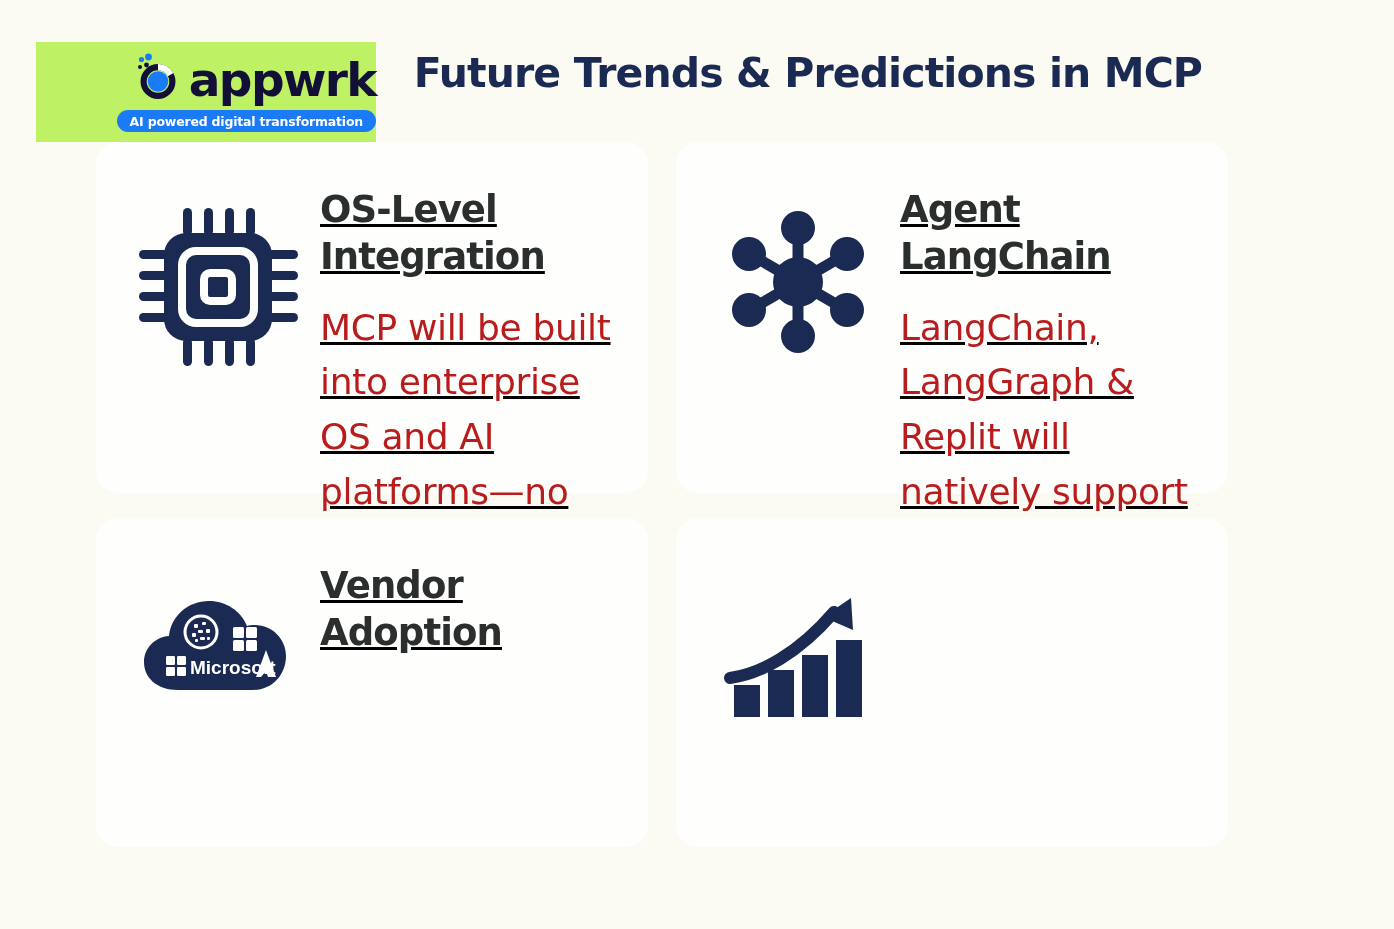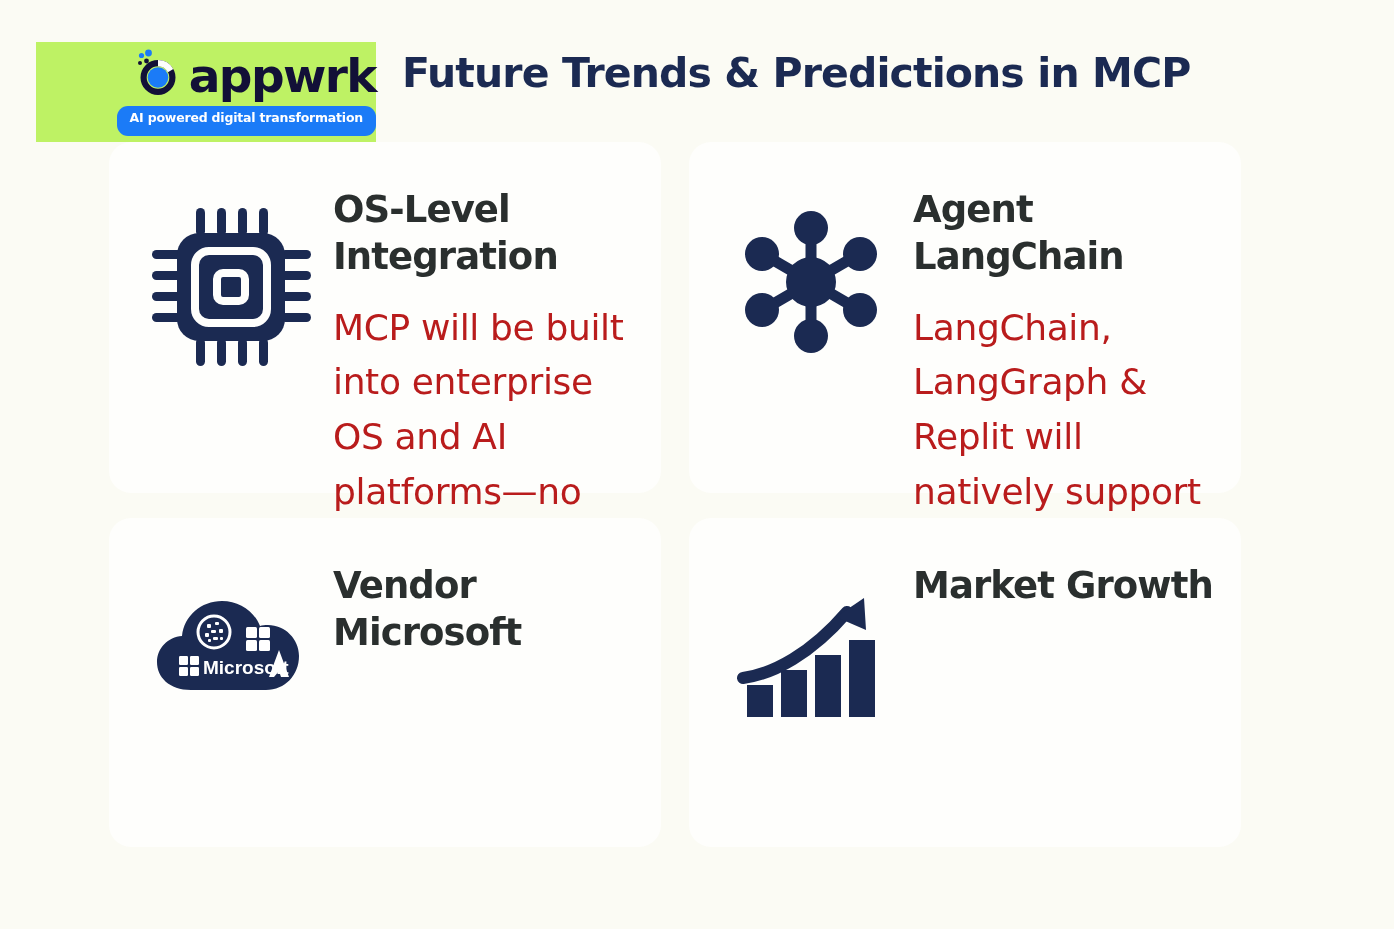--- a/index.html
+++ b/index.html
@@ -55,49 +55,50 @@
     line-height: 1;
     font-family: "DejaVu Sans", sans-serif;
   }
 
   .logo-tagline {
     background: #1b7bf7;
     color: #ffffff;
     font-size: 12.5px;
     font-weight: 700;
     letter-spacing: -0.2px;
-    padding: 4px 13px 11px;
+    padding: 4px 13px 3px;
     border-radius: 11px;
     white-space: nowrap;
     font-family: "DejaVu Sans", sans-serif;
   }
 
   .page-title {
     position: absolute;
     left: 402px;
     top: 49px;
     width: 800px;
-    text-align: left;
+    text-align: right;
     font-size: 41px;
     font-weight: 700;
     color: #1b2a52;
     letter-spacing: -0.9px;
     font-family: "DejaVu Sans", sans-serif;
   }
 
   
   .grid {
     position: absolute;
-    left: 109px;
+    left: 96px;
     top: 142px;
     width: 1160px;
     height: 730px;
     display: grid;
     grid-template-columns: 580px 580px;
     grid-template-rows: 376px 354px;
+    text-decoration: underline;
   }
 
   .card {
     background: #fefefc;
     border-radius: 22px;
     margin: 0 28px 25px 0;
     padding: 40px 26px 24px 42px;
     display: flex;
     align-items: flex-start;
     gap: 22px;
@@ -264,35 +265,34 @@
           <rect x="39" y="85" width="9" height="9" rx="1.2"></rect>
         </g>
         <text x="52" y="92" font-family="Liberation Sans, sans-serif" font-size="19" font-weight="700" fill="#ffffff">Microsoft</text>
 
         <g>
           <path d="M118 95 L128 68 L138 95 L130 95 L128 89 L123 95 Z" fill="#ffffff"></path>
         </g>
       </svg>
     </div>
     <div class="card-body">
-      <div class="card-title">Vendor Microsoft</div>
+      <div class="card-title">Vendor Adoption</div>
     </div>
   </div>
 
   <div class="card card-growth">
     <div class="card-icon">
       <svg width="160" height="140" viewBox="0 0 160 140" aria-hidden="true">
         <g fill="#1b2a52">
           <rect x="16" y="103" width="26" height="32"></rect>
           <rect x="50" y="88" width="26" height="47"></rect>
           <rect x="84" y="73" width="26" height="62"></rect>
           <rect x="118" y="58" width="26" height="77"></rect>
         </g>
         <path d="M12 96 C42 92 80 72 116 30" fill="none" stroke="#1b2a52" stroke-width="12" stroke-linecap="round"></path>
         <path d="M133 16 L135 48 L105 35 Z" fill="#1b2a52"></path>
       </svg>
     </div>
     <div class="card-body">
-      <div class="card-title">Market Growth</div>
     </div>
   </div>
 
 </div>
 
 </body></html>

